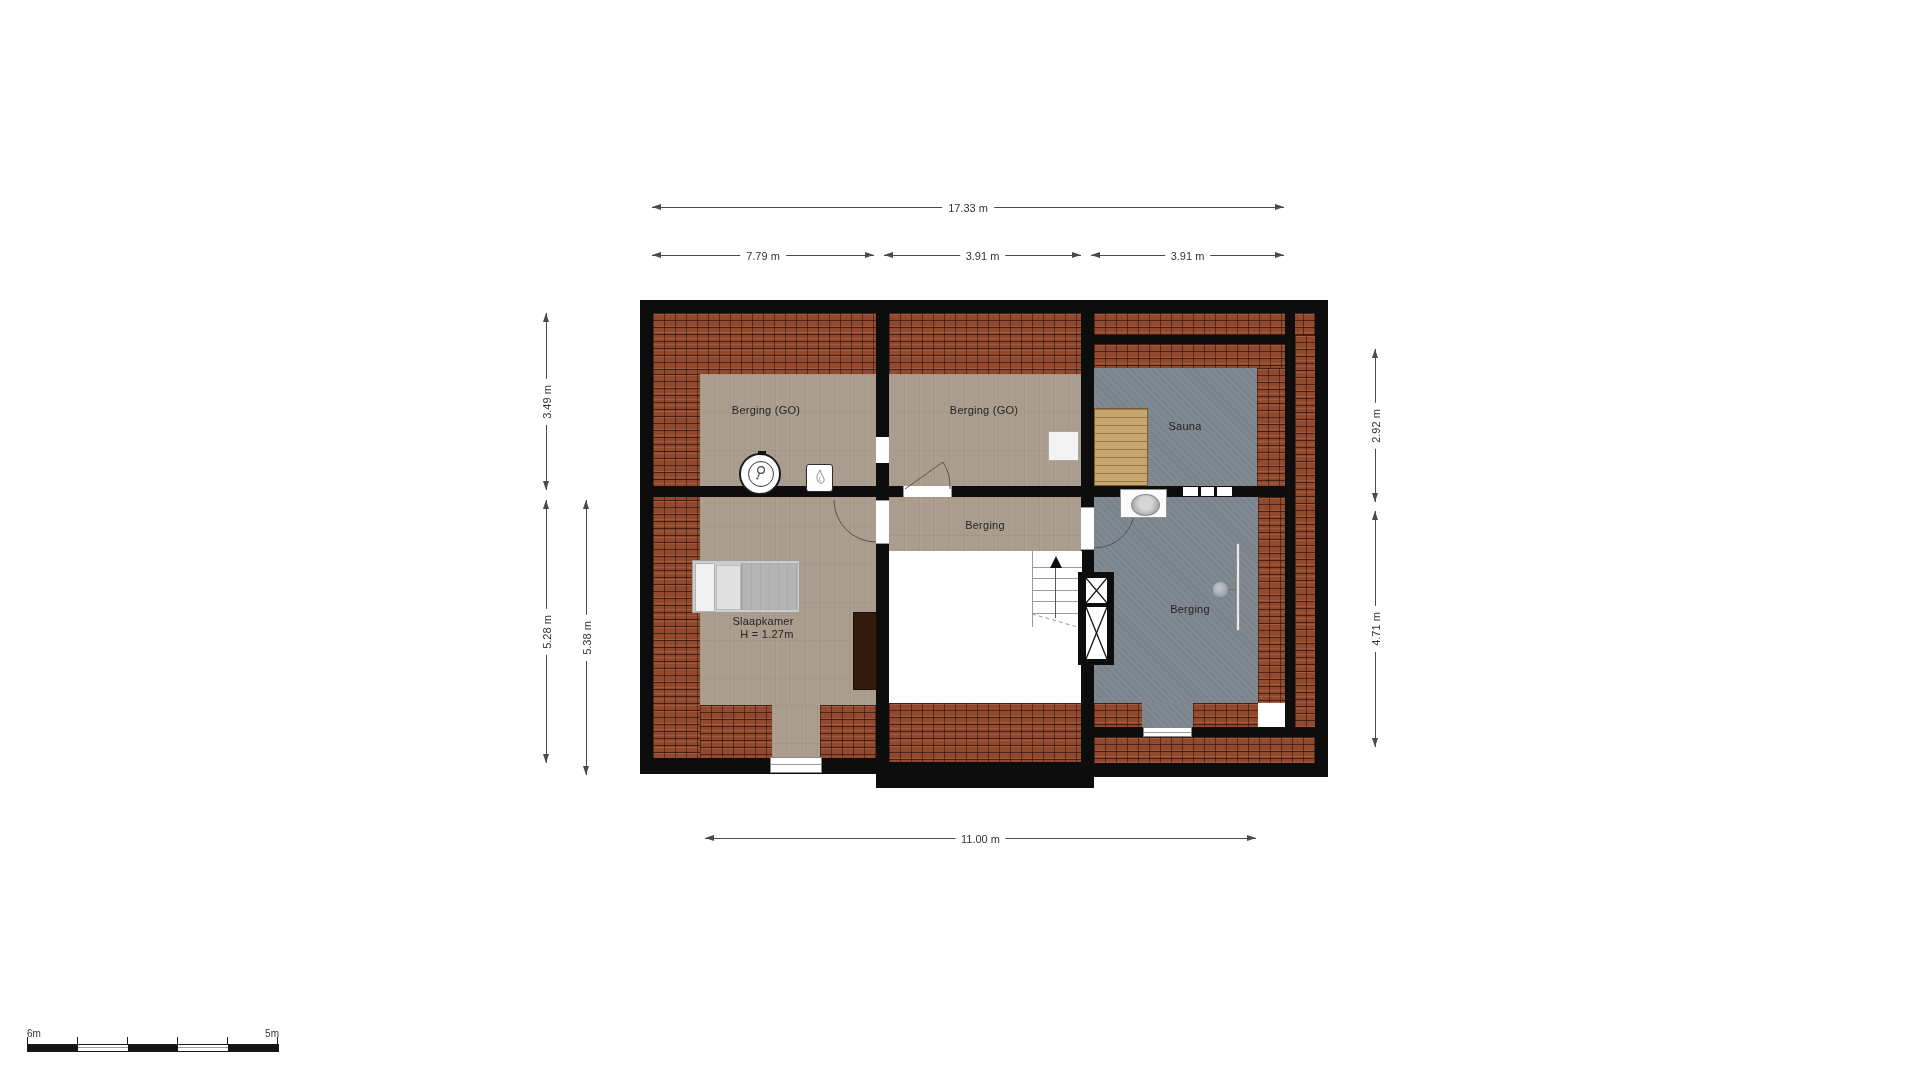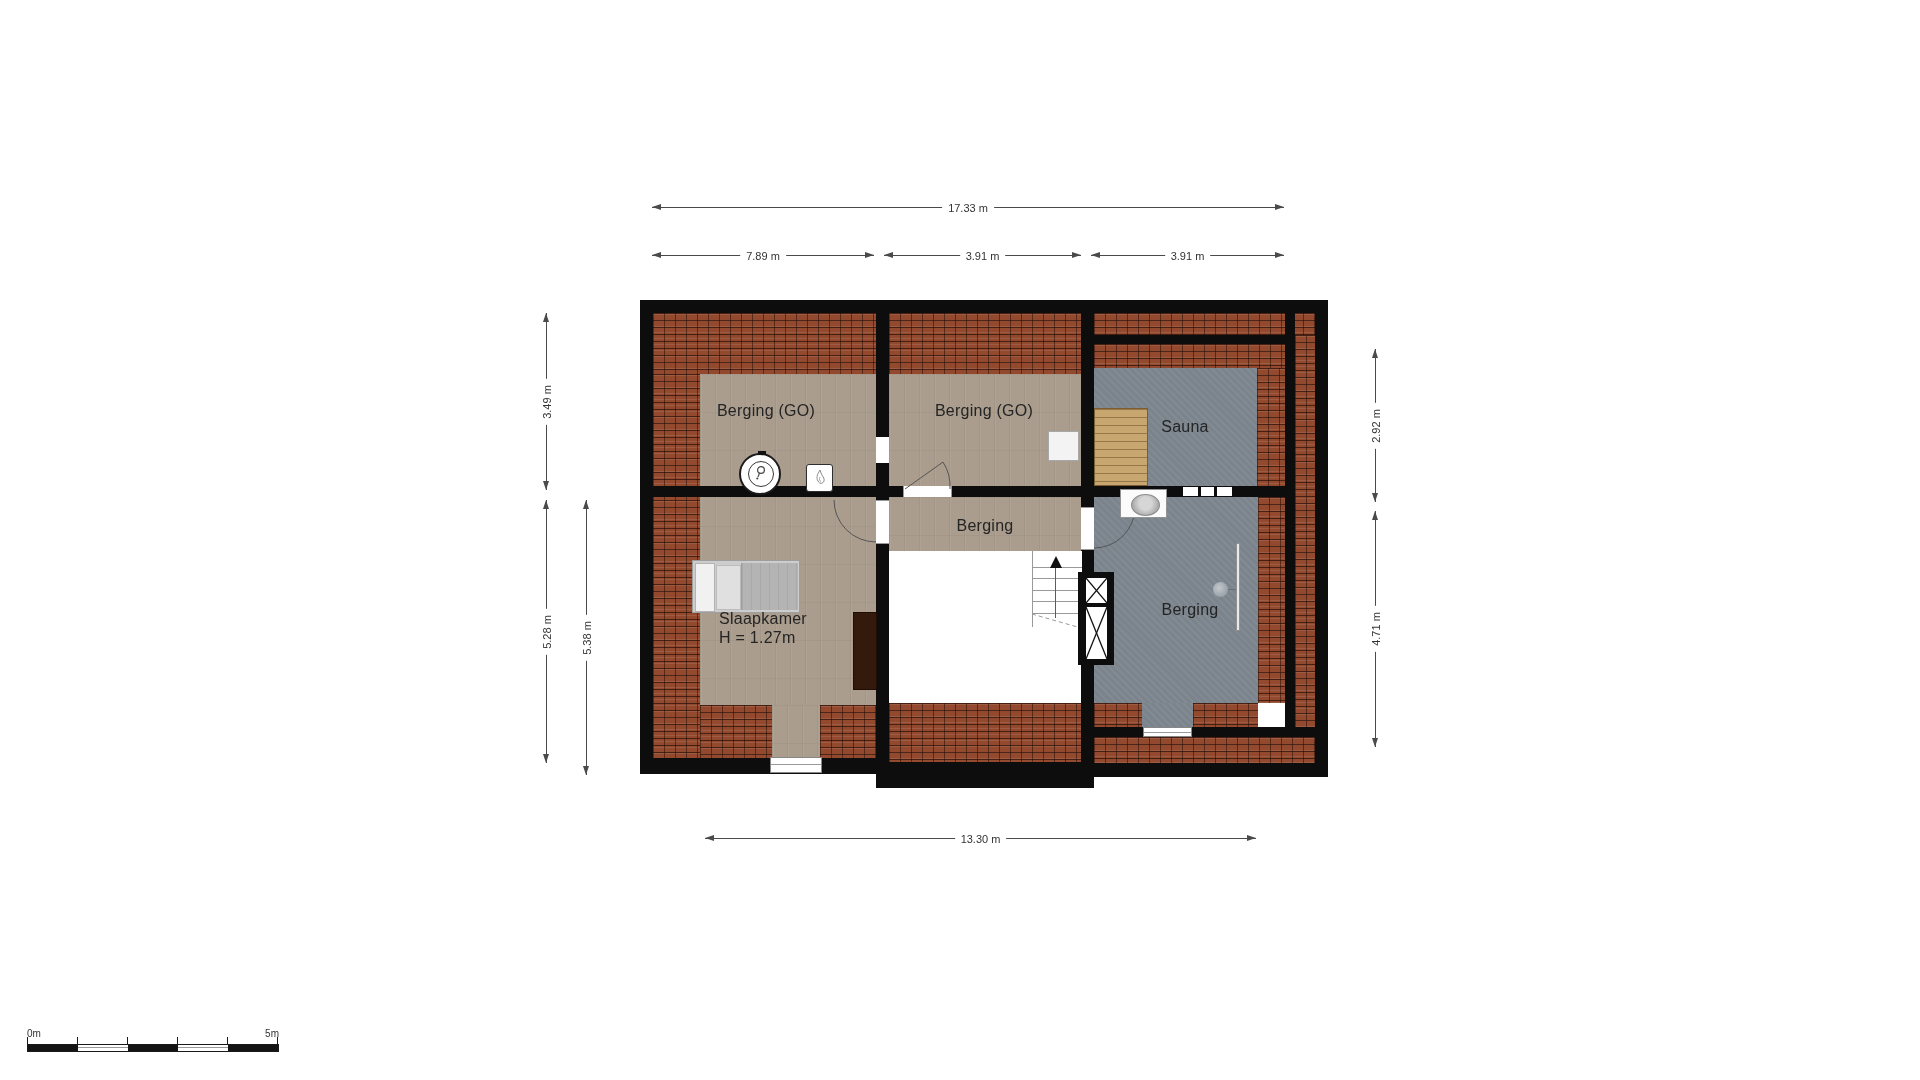--- a/index.html
+++ b/index.html
@@ -18,22 +18,22 @@
   .wet{position:absolute;background-color:var(--wet-floor,#7b848c);background-image:
     repeating-linear-gradient(45deg, rgba(255,255,255,.05) 0 2px, transparent 2px 5px);}
   .wall{position:absolute;background:var(--wall,#0d0d0d);}
   .open{position:absolute;background:#fff;}
   .win{position:absolute;background:#fff;border:1px solid #878787;box-sizing:border-box;}
   .win i{position:absolute;left:0;right:0;top:45%;border-top:1px solid #9a9a9a;display:block;}
   .glass{position:absolute;background:#fff;}
   .glass i{position:absolute;top:0;bottom:0;width:3px;background:var(--wall,#0d0d0d);display:block;}
   .arc{position:absolute;overflow:visible;}
   
-  .rlabel{position:absolute;transform:translate(-50%,-50%);font-size:16px;color:#242424;
-          letter-spacing:.25px;white-space:nowrap;text-align:left;line-height:1.2;}
+  .rlabel{position:absolute;transform:translate(-50%,-50%);font-size:11px;color:#242424;
+          letter-spacing:.25px;white-space:nowrap;text-align:right;line-height:1.2;}
   
   .dim-h{position:absolute;height:0;border-top:1px solid var(--dimension,#4a4a4a);}
   .dim-h::before{content:"";position:absolute;left:0;top:-4px;width:0;height:0;
     border-top:3.5px solid transparent;border-bottom:3.5px solid transparent;
     border-right:9px solid var(--dimension,#4a4a4a);}
   .dim-h::after{content:"";position:absolute;right:0;top:-4px;width:0;height:0;
     border-top:3.5px solid transparent;border-bottom:3.5px solid transparent;
     border-left:9px solid var(--dimension,#4a4a4a);}
   .dim-v{position:absolute;width:0;border-left:1px solid var(--dimension,#4a4a4a);}
   .dim-v::before{content:"";position:absolute;top:0;left:-4px;width:0;height:0;
@@ -226,21 +226,21 @@
   <div class="rlabel" style="left:763px;top:628px">
     <span>Slaapkamer</span><br>
     <span>H = 1.27m</span>
   </div>
   <div class="rlabel" style="left:1190px;top:610px">Berging</div>
 
   <div class="dim-h" style="left:652px;top:207px;width:632px">
     <span class="dim-label">17.33 m</span>
   </div>
   <div class="dim-h" style="left:652px;top:255px;width:222px">
-    <span class="dim-label">7.89 m</span>
+    <span class="dim-label">7.79 m</span>
   </div>
   <div class="dim-h" style="left:884px;top:255px;width:197px">
     <span class="dim-label">3.91 m</span>
   </div>
   <div class="dim-h" style="left:1091px;top:255px;width:193px">
     <span class="dim-label">3.91 m</span>
   </div>
   <div class="dim-v" style="left:546px;top:313px;height:177px">
     <span class="dim-label">3.49 m</span>
   </div>
@@ -250,25 +250,25 @@
   <div class="dim-v" style="left:586px;top:500px;height:275px">
     <span class="dim-label">5.38 m</span>
   </div>
   <div class="dim-v" style="left:1375px;top:349px;height:153px">
     <span class="dim-label">2.92 m</span>
   </div>
   <div class="dim-v" style="left:1375px;top:511px;height:236px">
     <span class="dim-label">4.71 m</span>
   </div>
   <div class="dim-h" style="left:705px;top:838px;width:551px">
-    <span class="dim-label">13.30 m</span>
+    <span class="dim-label">11.00 m</span>
   </div>
 
   <div class="scalebar" style="left:27px;top:1028px;width:252px;height:24px">
-    <span class="sb-label" style="left:0">0m</span>
+    <span class="sb-label" style="left:0">6m</span>
     <span class="sb-label" style="right:0">5m</span>
     <div class="sb-tick" style="left:0"></div>
     <div class="sb-tick" style="left:50px"></div>
     <div class="sb-tick" style="left:100px"></div>
     <div class="sb-tick" style="left:150px"></div>
     <div class="sb-tick" style="left:200px"></div>
     <div class="sb-tick" style="left:250px"></div>
     <div class="sb-bar" style="width:250px">
       <div class="sb-seg b" style="left:0;width:50px"></div>
       <div class="sb-seg w" style="left:50px;width:50px"></div>

